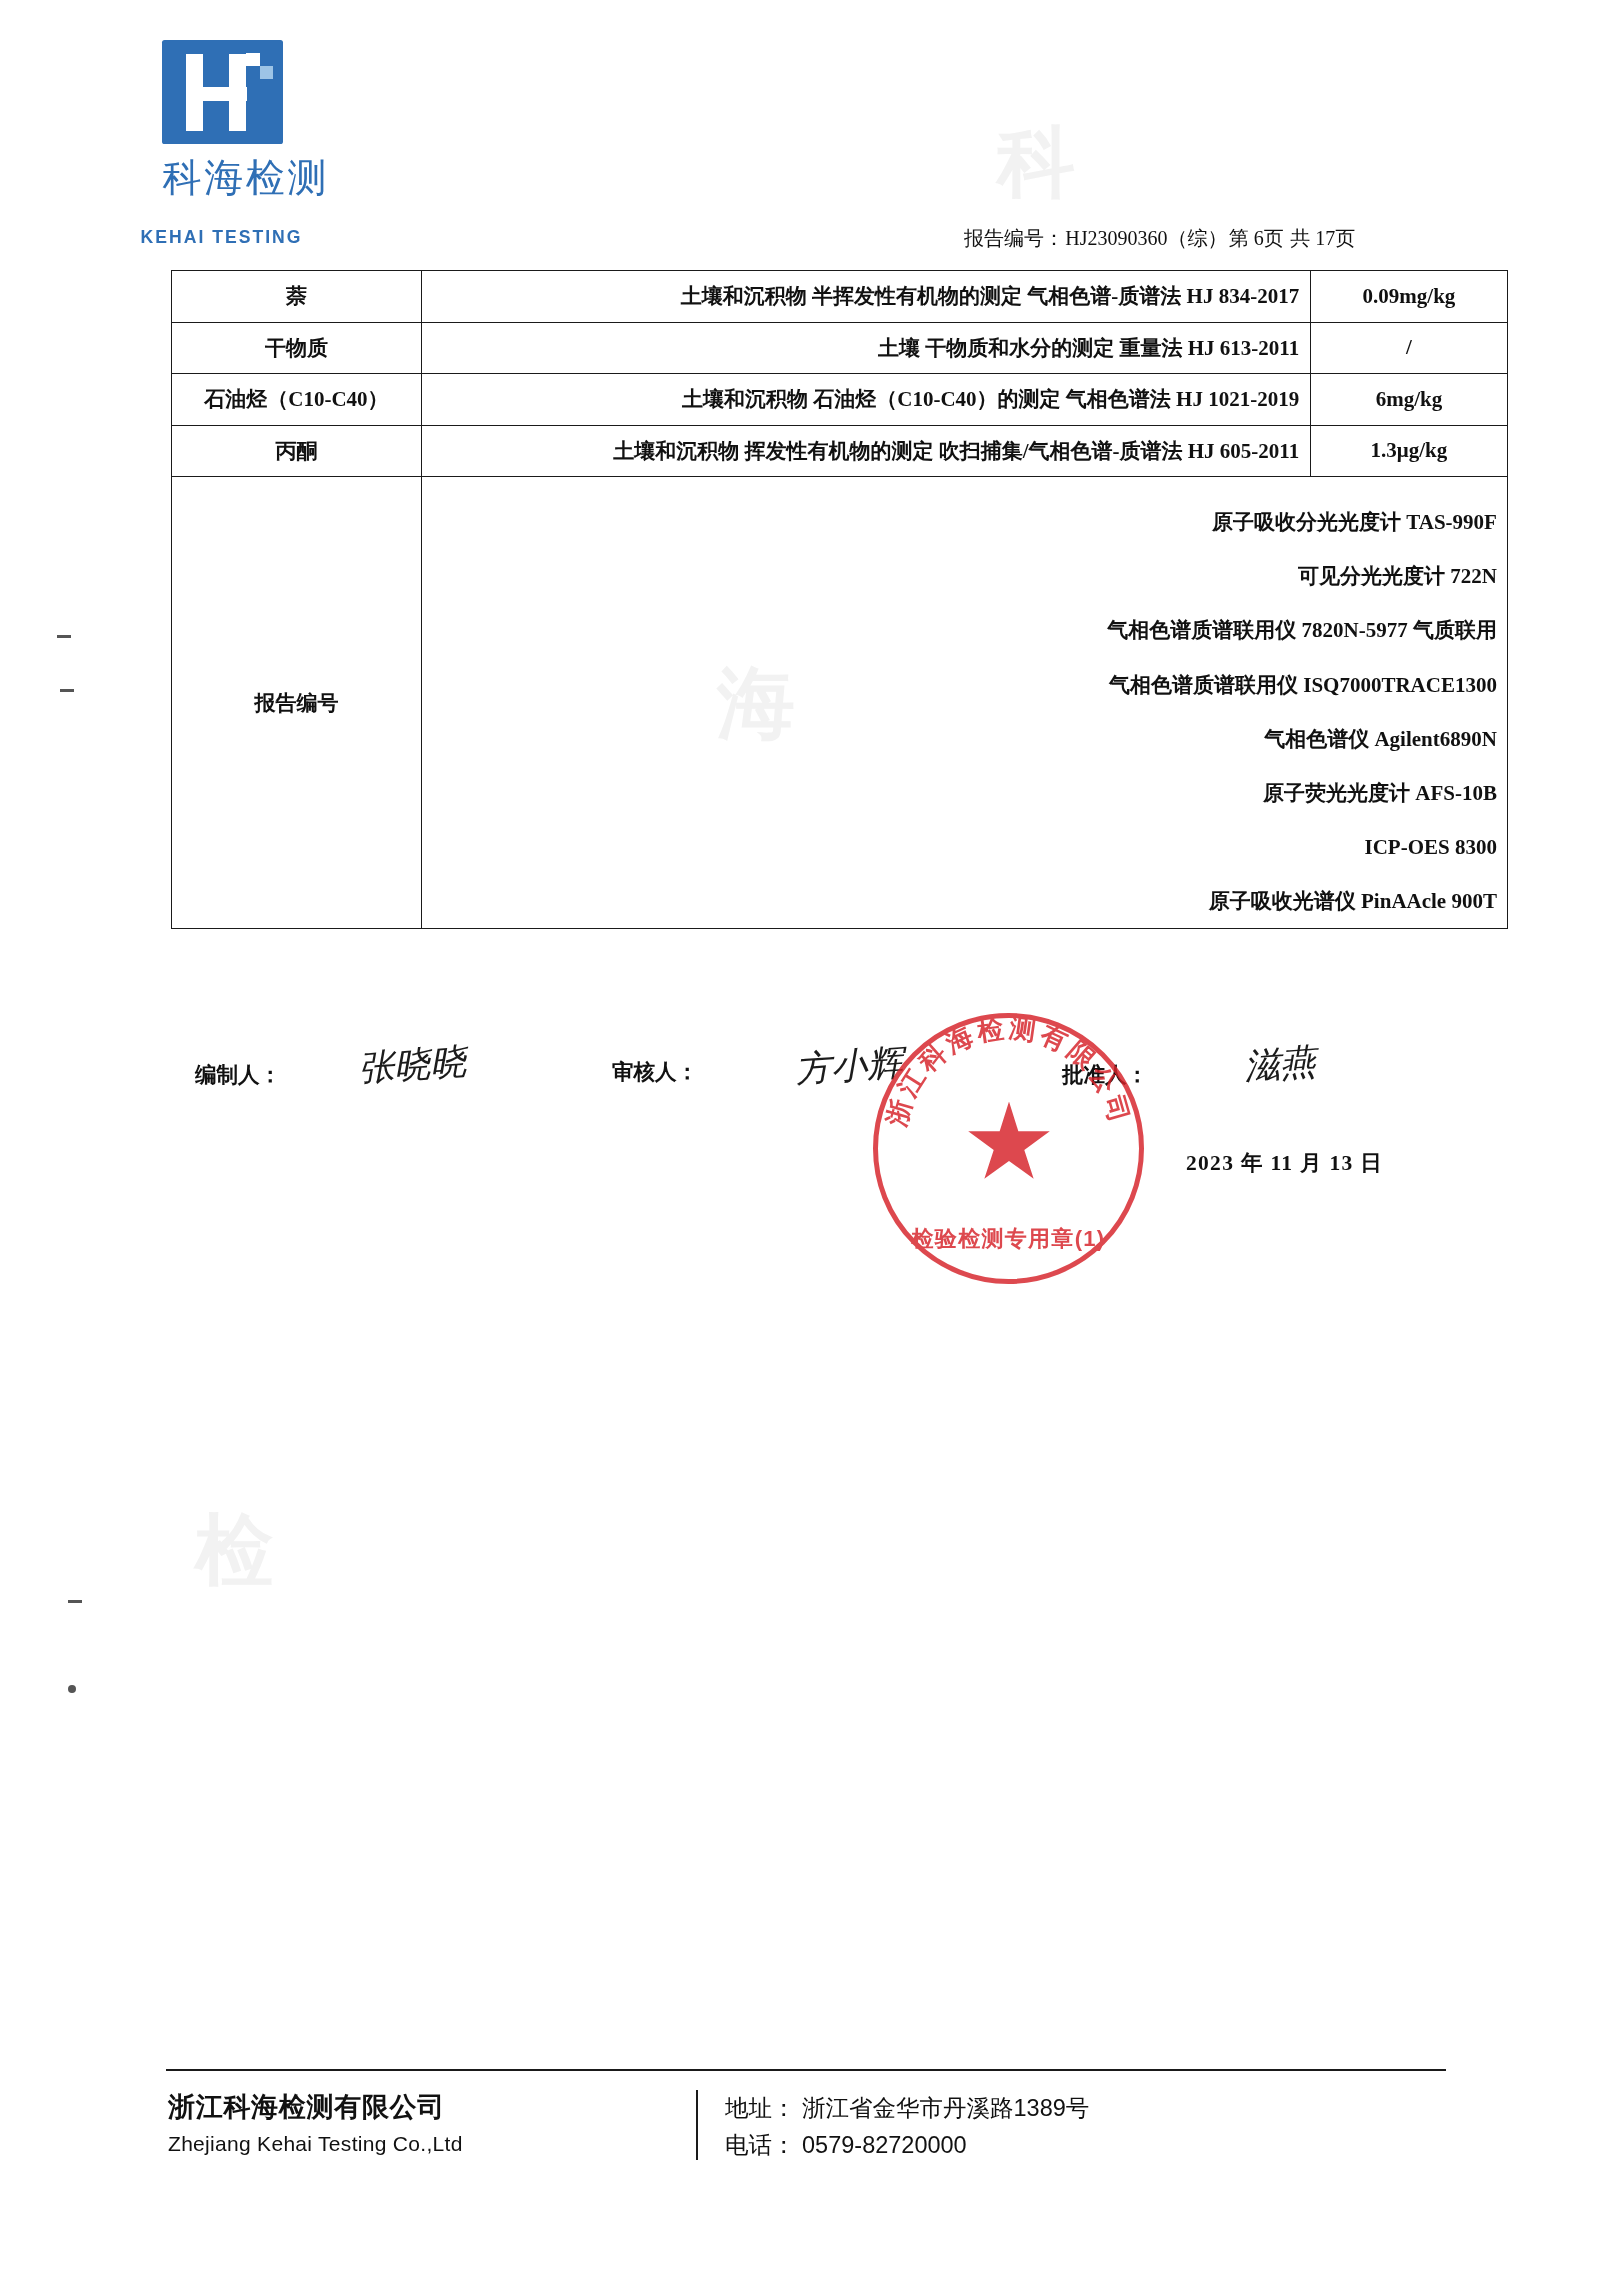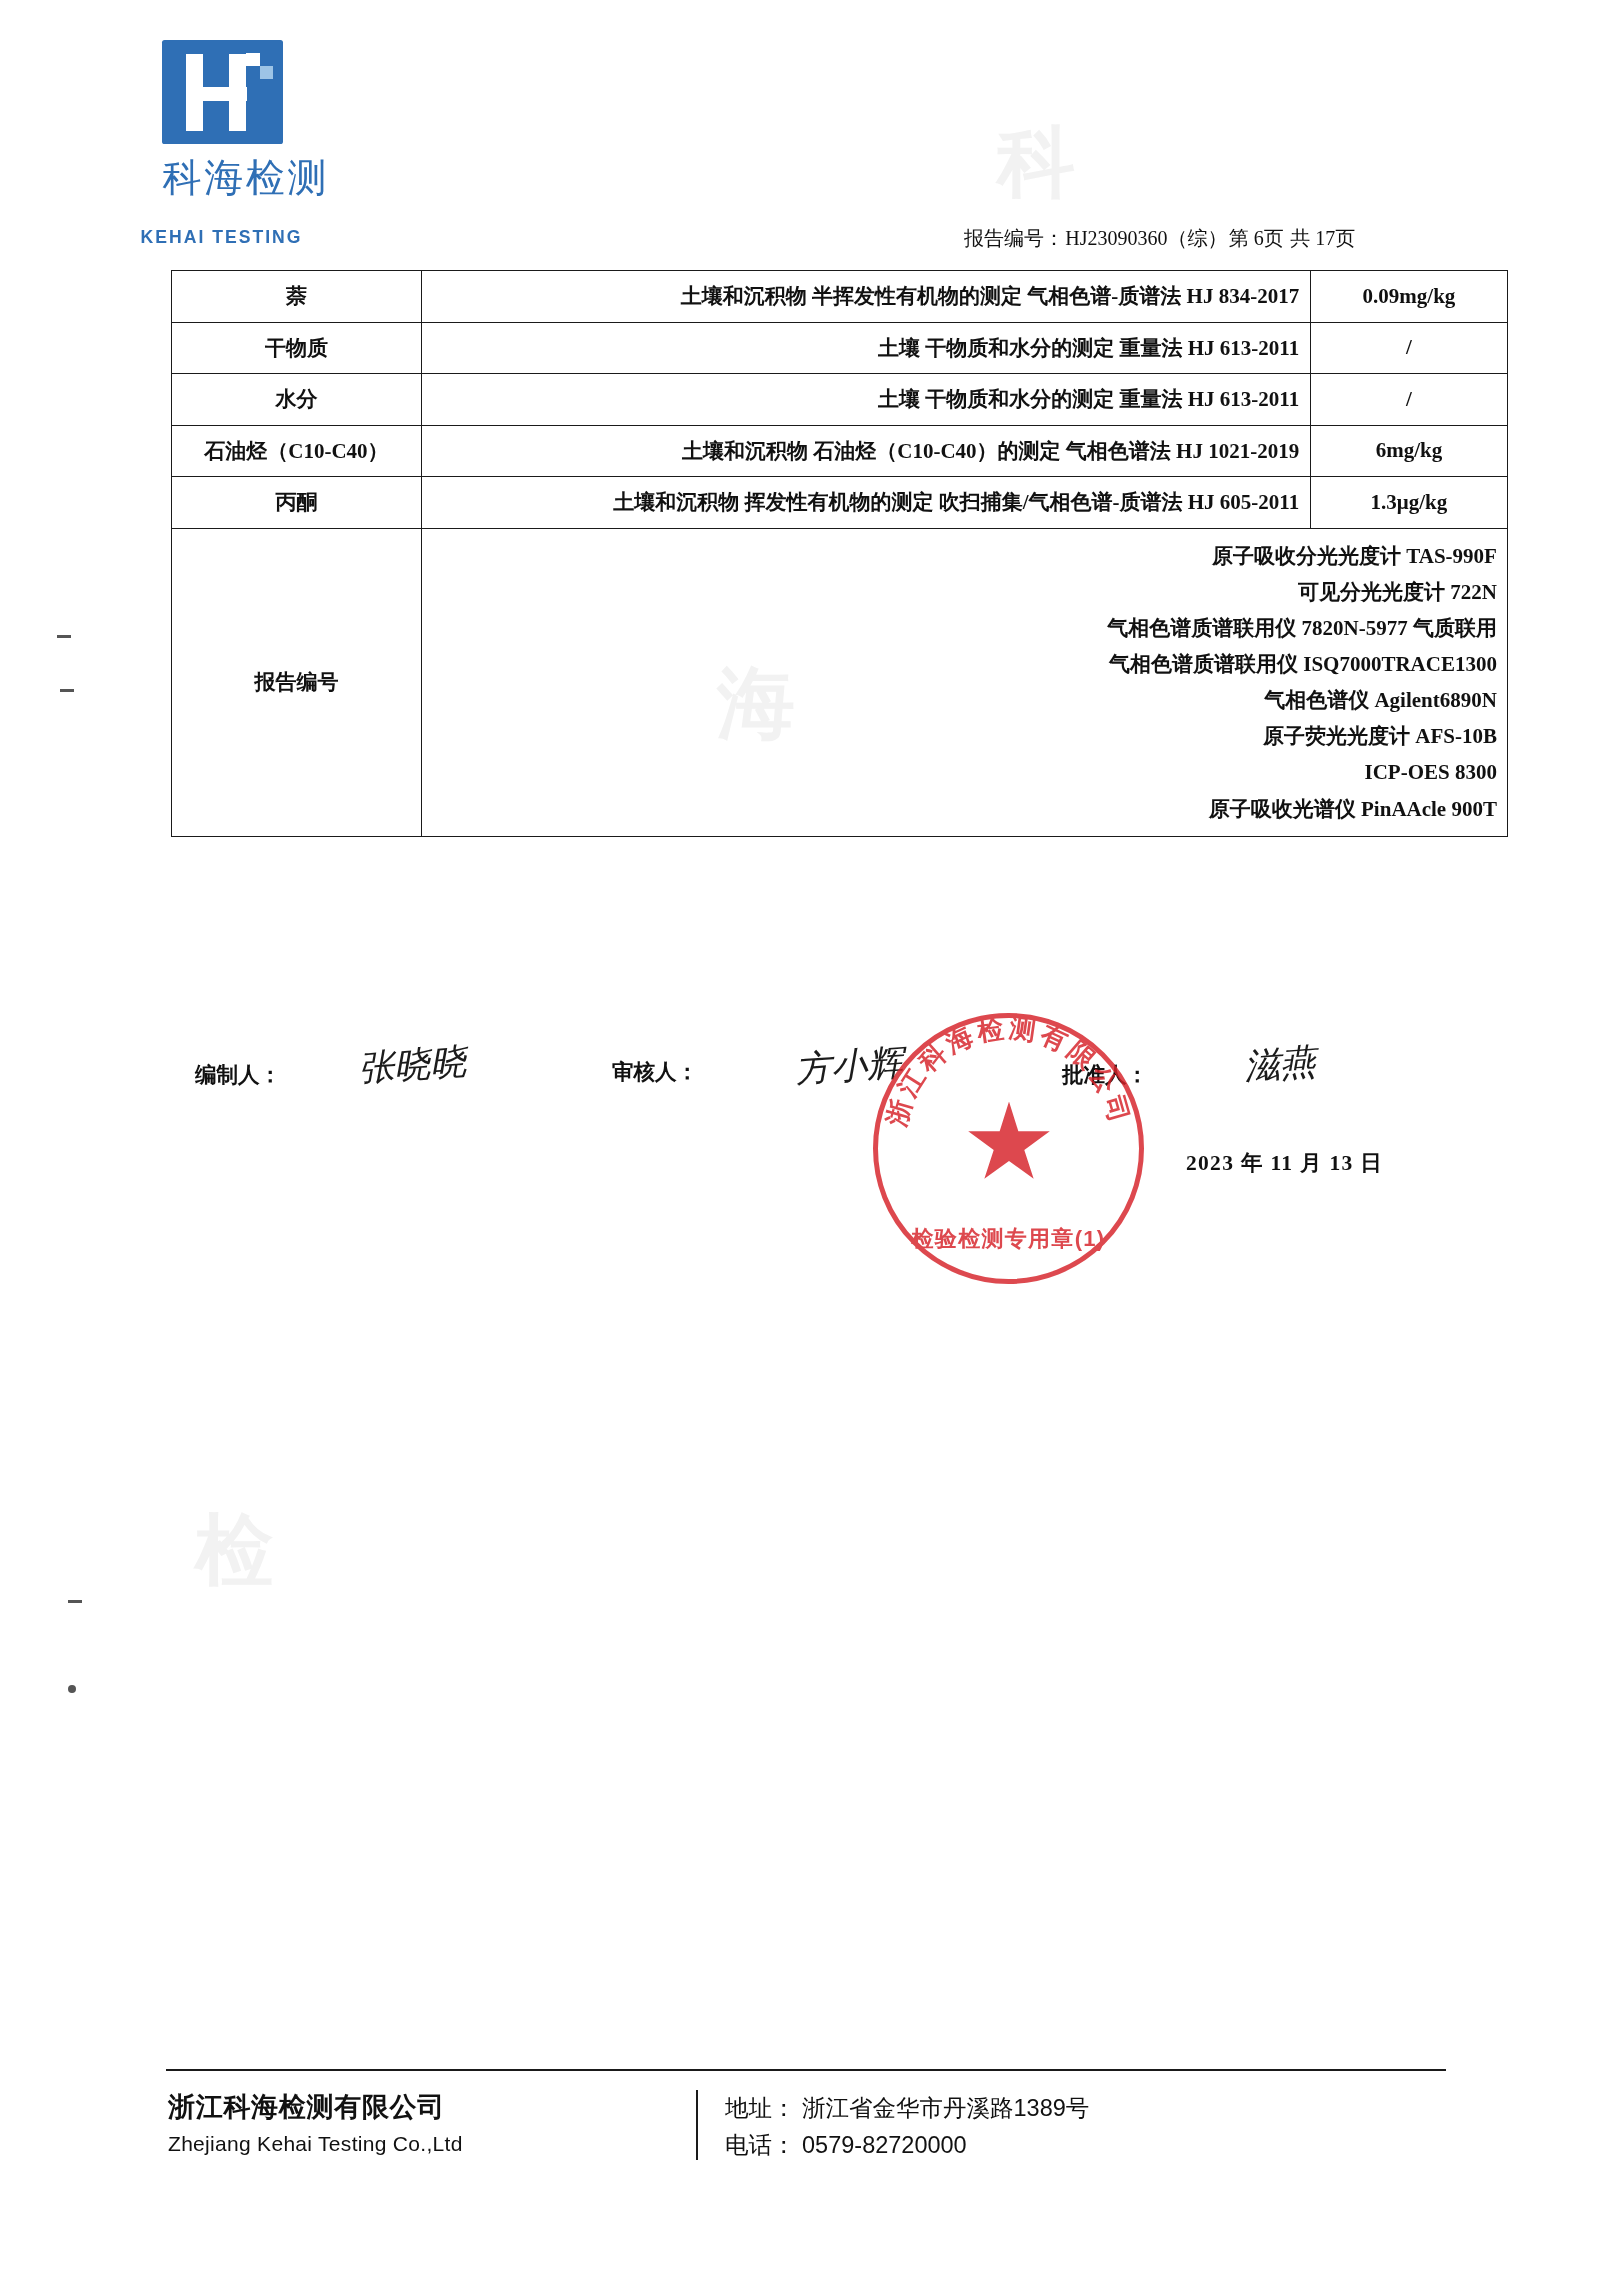--- a/index.html
+++ b/index.html
@@ -130,21 +130,21 @@
   .col-limit { width: 176px; text-align: center; }
 
   .instr-label {
     text-align: center;
     vertical-align: middle;
   }
   .instr-list {
     line-height: 1.72;
     font-size: 21px;
   }
-  .instr-list div { white-space: nowrap; }
+  .instr-list div { white-space: nowrap; margin-top: 18px; }
 
   
   .sig-row {
     position: absolute;
     left: 195px;
     top: 1046px;
     width: 1238px;
     height: 111px;
   }
   .sig-label {
@@ -324,25 +324,20 @@
 
 <table class="main-table">
   <tbody>
     <tr>
       <td class="col-name">萘</td>
       <td class="col-method">土壤和沉积物  半挥发性有机物的测定  气相色谱-质谱法  HJ 834-2017</td>
       <td class="col-limit">0.09mg/kg</td>
     </tr>
     <tr>
       <td class="col-name">干物质</td>
-      <td class="col-method">土壤  干物质和水分的测定  重量法 HJ 613-2011</td>
-      <td class="col-limit">/</td>
-    </tr>
-    <tr>
-      <td class="col-name">水分</td>
       <td class="col-method">土壤  干物质和水分的测定  重量法 HJ 613-2011</td>
       <td class="col-limit">/</td>
     </tr>
     <tr>
       <td class="col-name">石油烃（C10-C40）</td>
       <td class="col-method">土壤和沉积物  石油烃（C10-C40）的测定  气相色谱法  HJ 1021-2019</td>
       <td class="col-limit">6mg/kg</td>
     </tr>
     <tr>
       <td class="col-name">丙酮</td>

